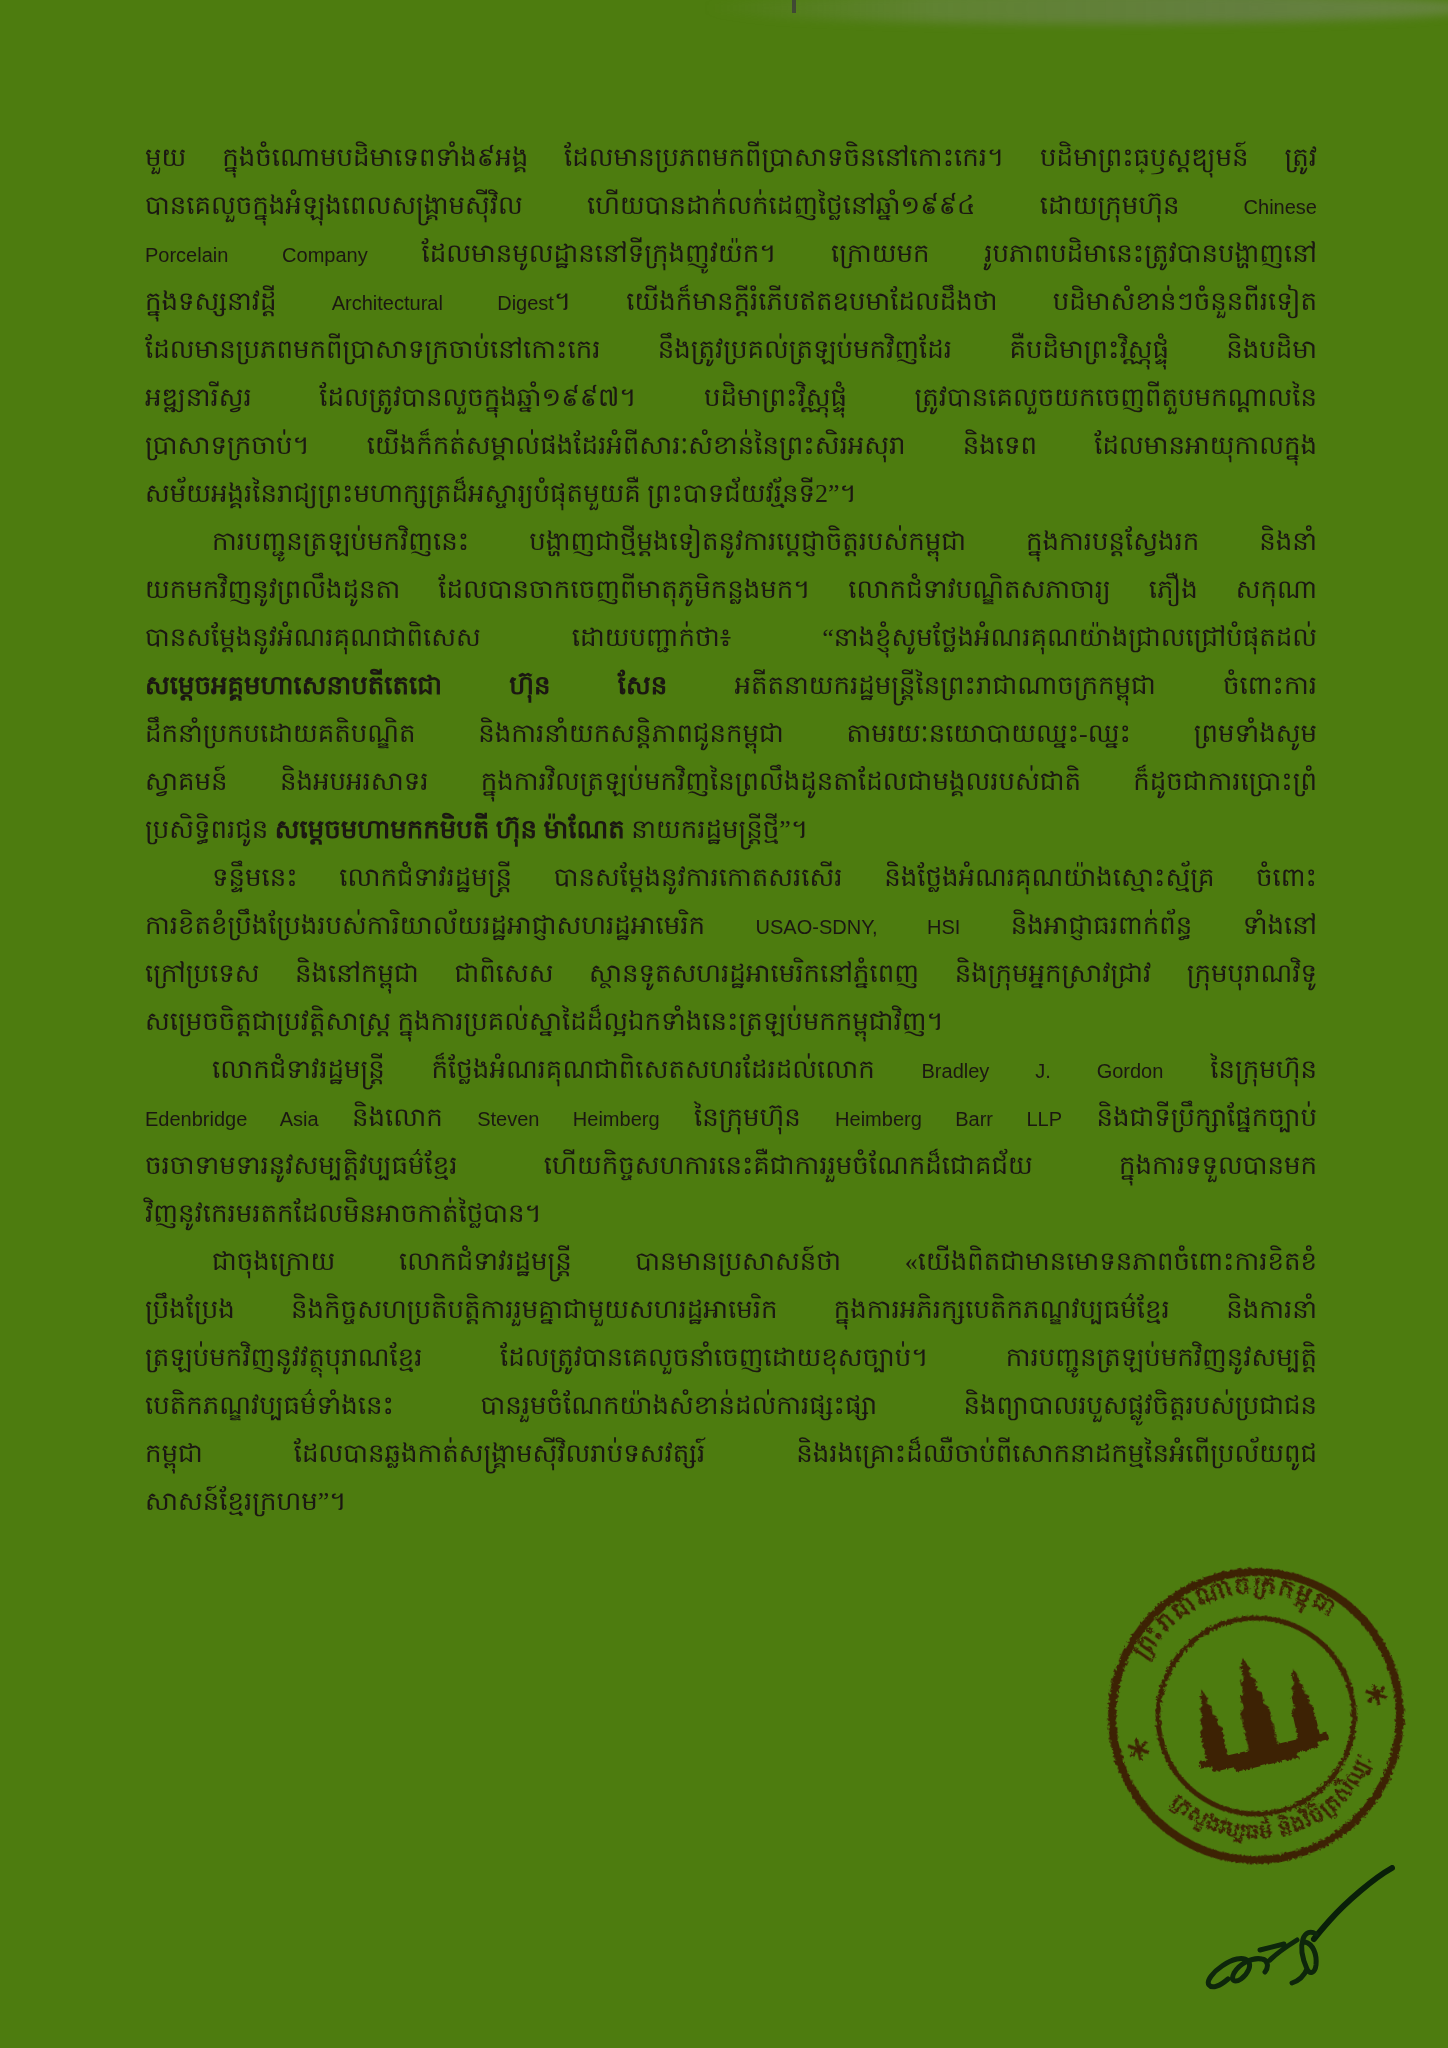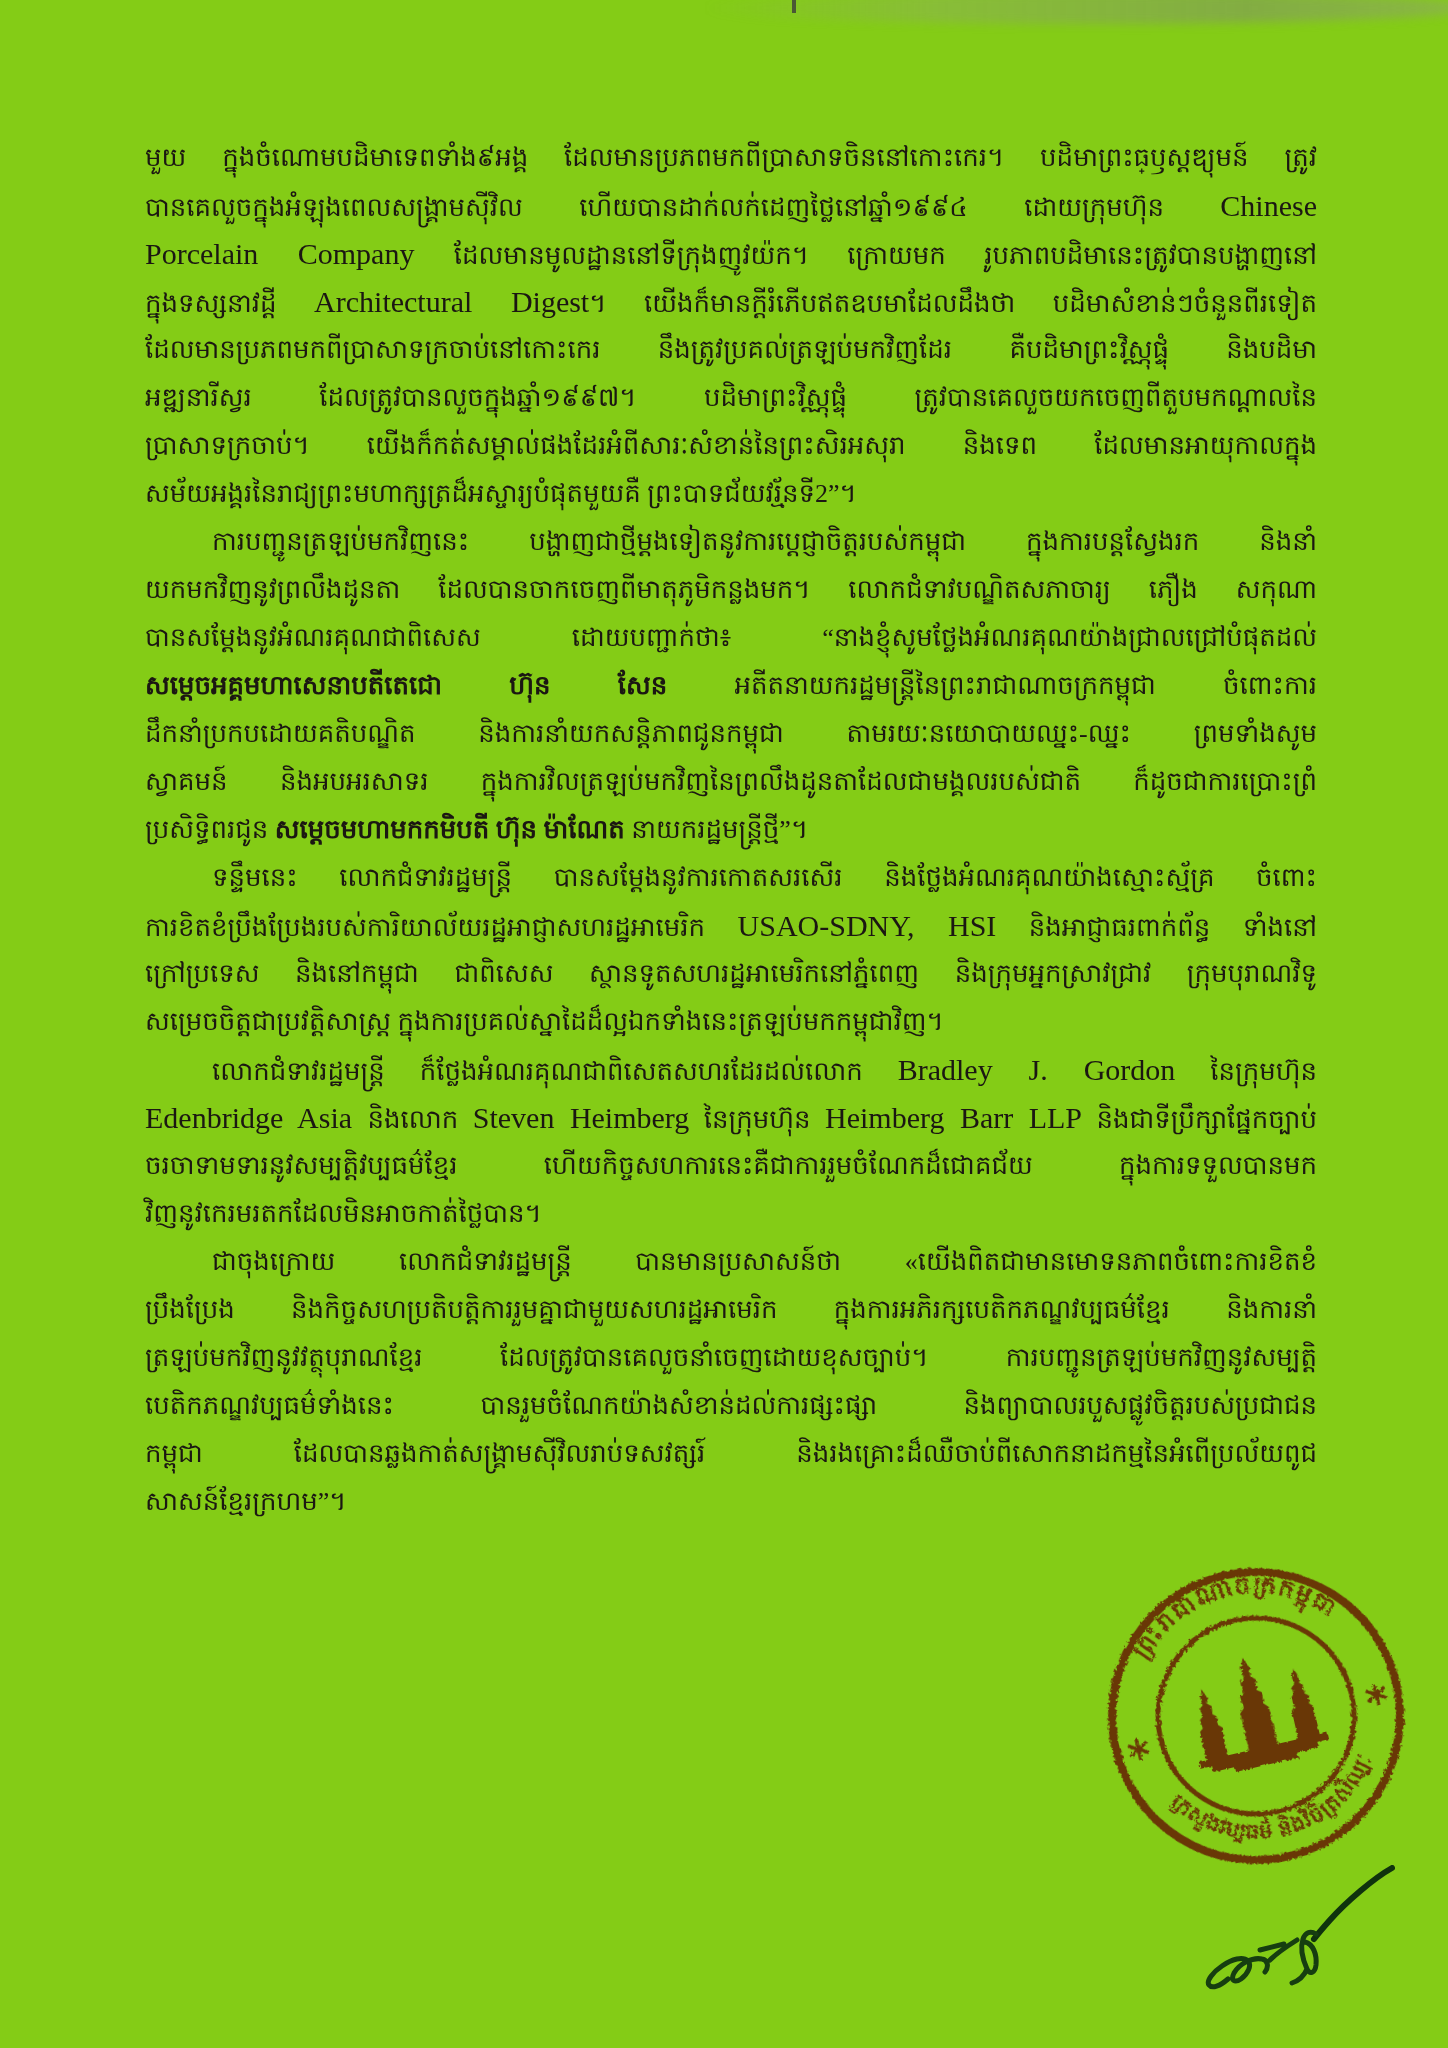--- a/index.html
+++ b/index.html
@@ -33,21 +33,21 @@
     height:48px; line-height:48px;
     font-size:26px;
     white-space:nowrap;
     text-align:justify;
     -moz-text-align-last:justify;
     text-align-last:justify;
   }
   .line.indent { text-indent:67px; }
   .line.last { text-align-last:left; -moz-text-align-last:left; }
   .bold { font-weight:bold;margin-top:20px; }
-  .latin { font-family:Liberation Serif, serif; font-size:30px; }
+  .latin { font-family:Liberation Sans, sans-serif; font-size:20px; }
 
   .stamp {
     position:absolute; left:1104px; top:1564px; width:304px; height:304px;
     transform:rotate(-13deg);
     mix-blend-mode:multiply;
     opacity:.92;
   }
   .stamp .ring { fill:none; stroke:var(--stamp-color,#c63531); }
   .stamp .seal-text {
     fill:var(--stamp-color,#c63531);
@@ -64,21 +64,21 @@
   .signature path {
     fill:none; stroke:var(--sig-color,#2a4db1);
     stroke-linecap:round; stroke-linejoin:round;
   }
   .signature .heavy { stroke-width:6; stroke:#1d3f97; }
   .signature .mid { stroke-width:5; }
 </style>
 </head>
 <body>
 
-<div class="page" style="background: #84cc16;">
+<div class="page" style="background: #4d7c0f;">
 
   <div class="scan-smudge"></div>
   <div class="scan-tick"></div>
 
   <div class="text-block" style="color: rgb(27, 23, 18);">
       <div class="line"><span>មួយ ក្នុងចំណោមបដិមាទេពទាំង៩អង្គ ដែលមានប្រភពមកពីប្រាសាទចិននៅកោះកេរ។ បដិមាព្រះធ្ឫស្តឌ្យុមន៍ ត្រូវ</span></div>
       <div class="line"><span>បានគេលួចក្នុងអំឡុងពេលសង្គ្រាមស៊ីវិល ហើយបានដាក់លក់ដេញថ្លៃនៅឆ្នាំ១៩៩៤ ដោយក្រុមហ៊ុន </span><span class="latin">Chinese</span></div>
       <div class="line"><span class="latin">Porcelain Company </span><span>ដែលមានមូលដ្ឋាននៅទីក្រុងញូវយ៉ក។ ក្រោយមក រូបភាពបដិមានេះត្រូវបានបង្ហាញនៅ</span></div>
       <div class="line"><span>ក្នុងទស្សនាវដ្ដី </span><span class="latin">Architectural Digest</span><span>។ យើងក៏មានក្ដីរំភើបឥតឧបមាដែលដឹងថា បដិមាសំខាន់ៗចំនួនពីរទៀត</span></div>
       <div class="line"><span>ដែលមានប្រភពមកពីប្រាសាទក្រចាប់នៅកោះកេរ នឹងត្រូវប្រគល់ត្រឡប់មកវិញដែរ គឺបដិមាព្រះវិស្ណុផ្ទុំ និងបដិមា</span></div>

